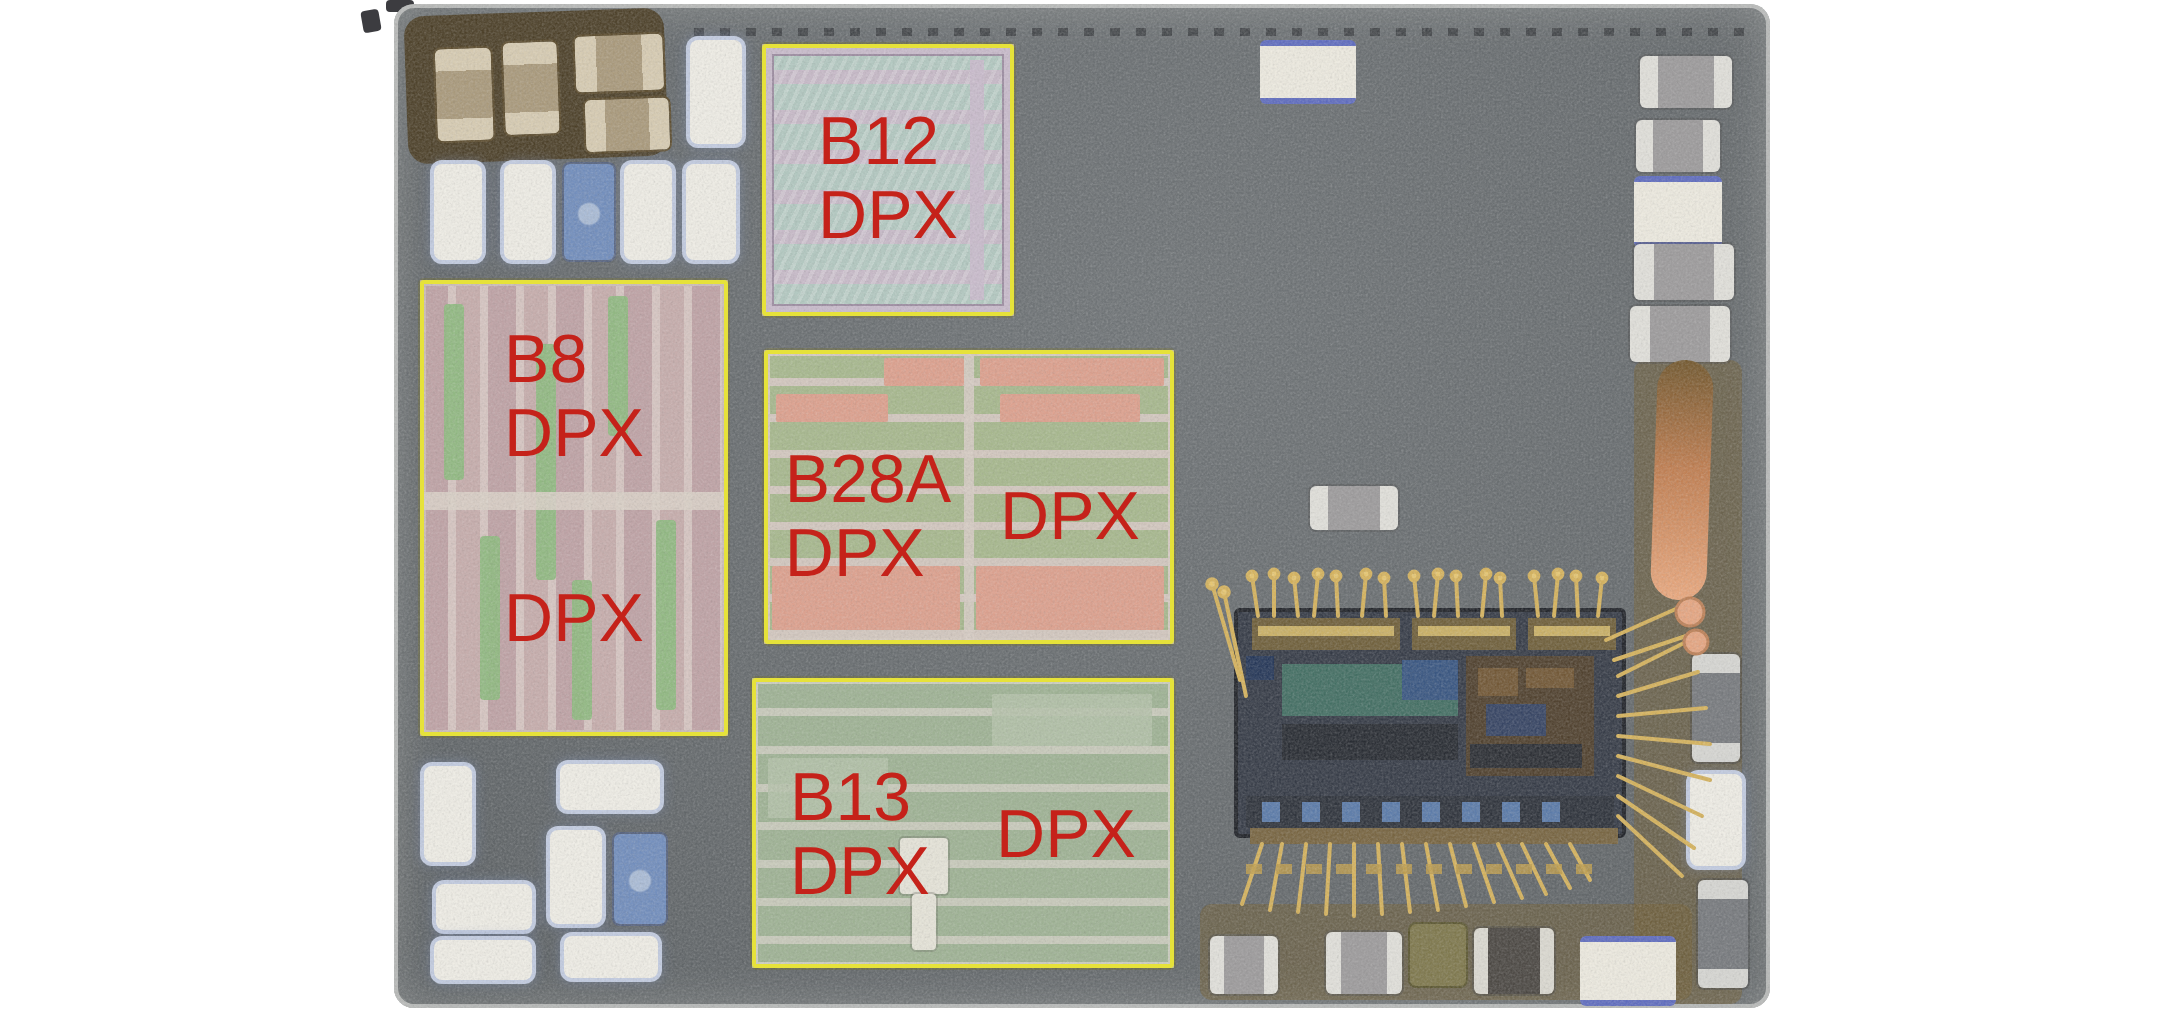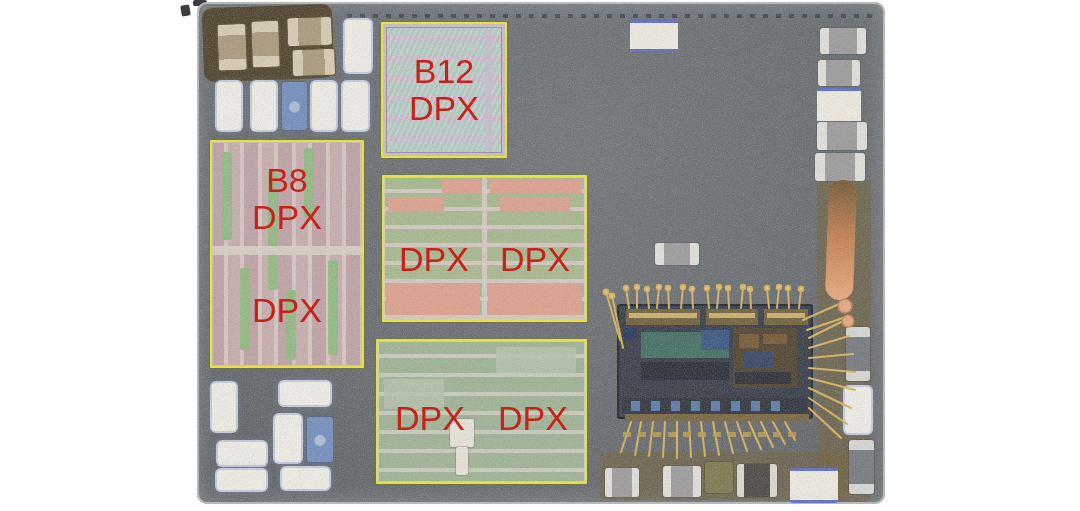--- a/index.html
+++ b/index.html
@@ -65,21 +65,21 @@
   .fill-b13b20{background-color:#c4c6b6;
     background-image:repeating-linear-gradient(180deg,#9db292 0 15px,#c9cbbb 15px 19px);
     box-shadow:inset 0 0 0 3px #cdcfc0;}
   .sage{position:absolute;background:#b4c2a8;opacity:.85;border-radius:1px;}
   .wtab{position:absolute;background:#e8e6da;border-radius:2px;box-shadow:0 0 0 1px rgba(90,90,80,.3);}
 
   
   .frame{position:absolute;border:2px solid var(--box-yellow);border-radius:2px;z-index:8;
          box-shadow:0 0 0 1px rgba(120,110,20,.25);}
   .lbl{position:absolute;transform:translate(-50%,-50%);color:var(--annotation-red);
-       font:400 34px/37px "Liberation Sans",sans-serif;text-align:center;white-space:nowrap;z-index:9;}
+       font:400 34px/37px "Liberation Sans",sans-serif;white-space:nowrap;z-index:9;}
 
   .z2{z-index:2}.z3{z-index:3}.z4{z-index:4}
   .mark{background:#3c3c40;border-radius:2px;}
 </style>
 </head>
 <body>
 
 <div id="canvas">
 
   <div class="abs mark" style="left:181px;top:5px;width:9px;height:11px;transform:rotate(-10deg)"></div>
@@ -299,26 +299,28 @@
       <div>DPX</div>
     </div>
     <div class="lbl" style="left:90px;top:197px">
       <div>B8</div>
       <div>DPX</div>
     </div>
     <div class="lbl" style="left:90px;top:308px">
       <div>DPX</div>
     </div>
     <div class="lbl" style="left:237px;top:257px">
+      <div>B28A</div>
       <div>DPX</div>
     </div>
     <div class="lbl" style="left:338px;top:257px">
       <div>DPX</div>
     </div>
     <div class="lbl" style="left:233px;top:416px">
+      <div>B13</div>
       <div>DPX</div>
     </div>
     <div class="lbl" style="left:336px;top:416px">
       <div>DPX</div>
     </div>
 
   </div>
 </div>
 
 </body></html>

